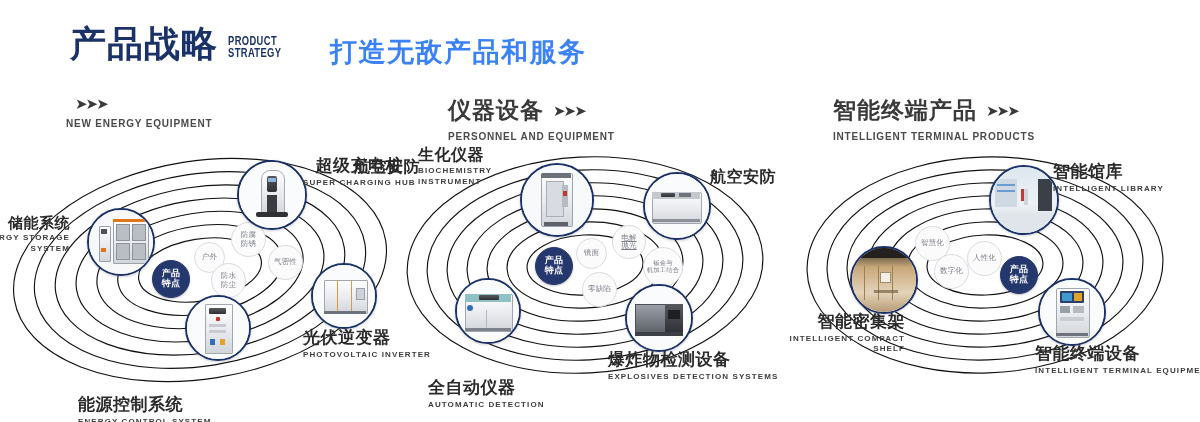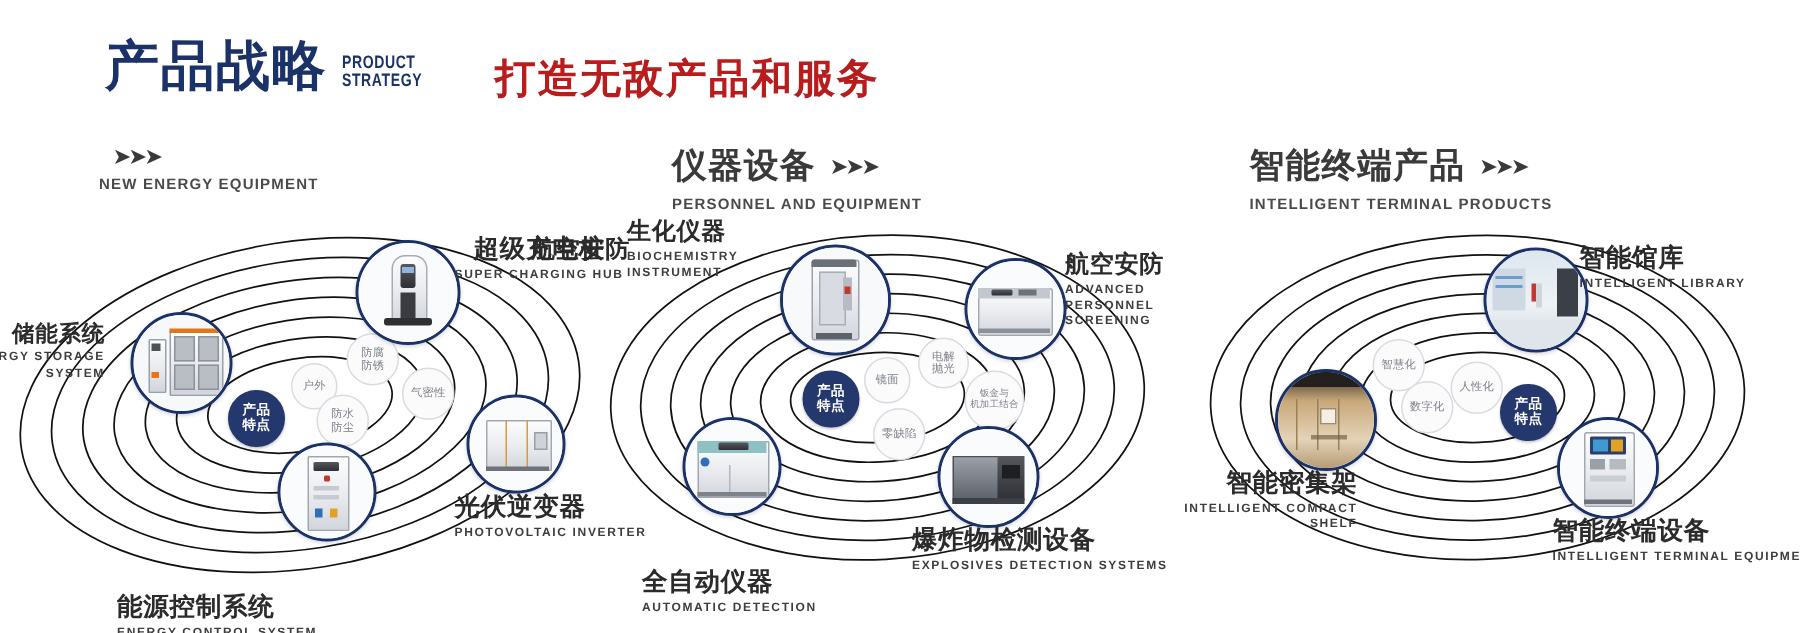--- a/index.html
+++ b/index.html
@@ -21,21 +21,21 @@
   }
   .h-en{
     margin-left:10px;margin-bottom:2px;
     font-size:12px;font-weight:bold;color:#1b3268;
     line-height:1.05;letter-spacing:.5px;
     transform:scaleX(.78);transform-origin:left bottom;
     white-space:pre-line;
   }
   .h-sub{
     position:absolute;left:330px;top:34px;
-    font-size:27px;font-weight:bold;color:#b91c1c;letter-spacing:1.5px;
+    font-size:27px;font-weight:bold;color:#3b82f6;letter-spacing:1.5px;
   }
 
   
   .sect{position:absolute;}
   .sect .s-cn{
     font-size:23px;font-weight:bold;color:#3a3a3a;letter-spacing:1px;
     display:flex;align-items:center;
   }
   .sect .s-arrows{
     margin-left:9px;font-size:15px;color:#3a3a3a;letter-spacing:-2px;
@@ -225,21 +225,21 @@
         <ellipse cx="195" cy="115" rx="178" ry="108"></ellipse>
       </g>
     </svg>
 
     <div class="feat core" style="left:145px;top:97px;width:36px;height:36px;">
       <span><span>产品</span><br><span>特点</span></span>
     </div>
     <div class="feat" style="left:186px;top:88px;width:29px;height:29px;">
         <span class="fw">镜面</span>
       </div>
-    <div class="feat" style="left:222px;top:75px;width:32px;height:32px;">
+    <div class="feat" style="left:222px;top:75px;width:32px;height:32px;text-decoration:underline;">
         <span class="fw">电解<br>抛光</span>
       </div>
     <div class="feat" style="left:253px;top:97px;width:38px;height:38px;">
         <span class="fw" style="font-size:6.3px;">钣金与<br>机加工结合</span>
       </div>
     <div class="feat" style="left:192px;top:122px;width:33px;height:33px;">
         <span class="fw">零缺陷</span>
       </div>
 
     <div class="nlabel right" style="left:-70px;top:8px;width:100px;">
@@ -266,22 +266,20 @@
       <div class="ph" style="background:#fafbfc;">
         <div class="dev shade" style="left:7px;top:18px;width:48px;height:30px;border:.7px solid #a2a7af;border-radius:2px;"></div>
         <div class="dev" style="left:7px;top:18px;width:48px;height:7px;background:#c3c8cf;"></div>
         <div class="dev dark" style="left:16px;top:19px;width:14px;height:4px;border-radius:1px;"></div>
         <div class="dev" style="left:34px;top:19px;width:12px;height:4px;background:#6c717a;"></div>
         <div class="dev" style="left:7px;top:45px;width:48px;height:3px;background:#8b9099;"></div>
       </div>
     </div>
     <div class="nlabel" style="left:320px;top:18px;">
       <div class="l-cn" style="font-size:16px;">航空安防</div>
-      <div class="l-en" style="white-space:pre-line;">ADVANCED PERSONNEL
-SCREENING</div>
     </div>
 
     <div class="node" style="left:65px;top:128px;width:62px;height:62px;">
       <div class="ph" style="background:#fafbfc;">
         <div class="dev shade" style="left:8px;top:14px;width:46px;height:36px;border:.7px solid #a2a7af;border-radius:1px;"></div>
         <div class="dev" style="left:8px;top:14px;width:46px;height:8px;background:#8fc0c4;"></div>
         <div class="dev dark" style="left:22px;top:15px;width:20px;height:5px;border-radius:1px;"></div>
         <div class="dev" style="left:10px;top:25px;width:6px;height:6px;background:#2f6fb5;border-radius:50%;"></div>
         <div class="dev" style="left:29px;top:30px;width:1px;height:20px;background:#b2b7bf;"></div>
         <div class="dev" style="left:8px;top:48px;width:46px;height:3px;background:#7d828a;"></div>

